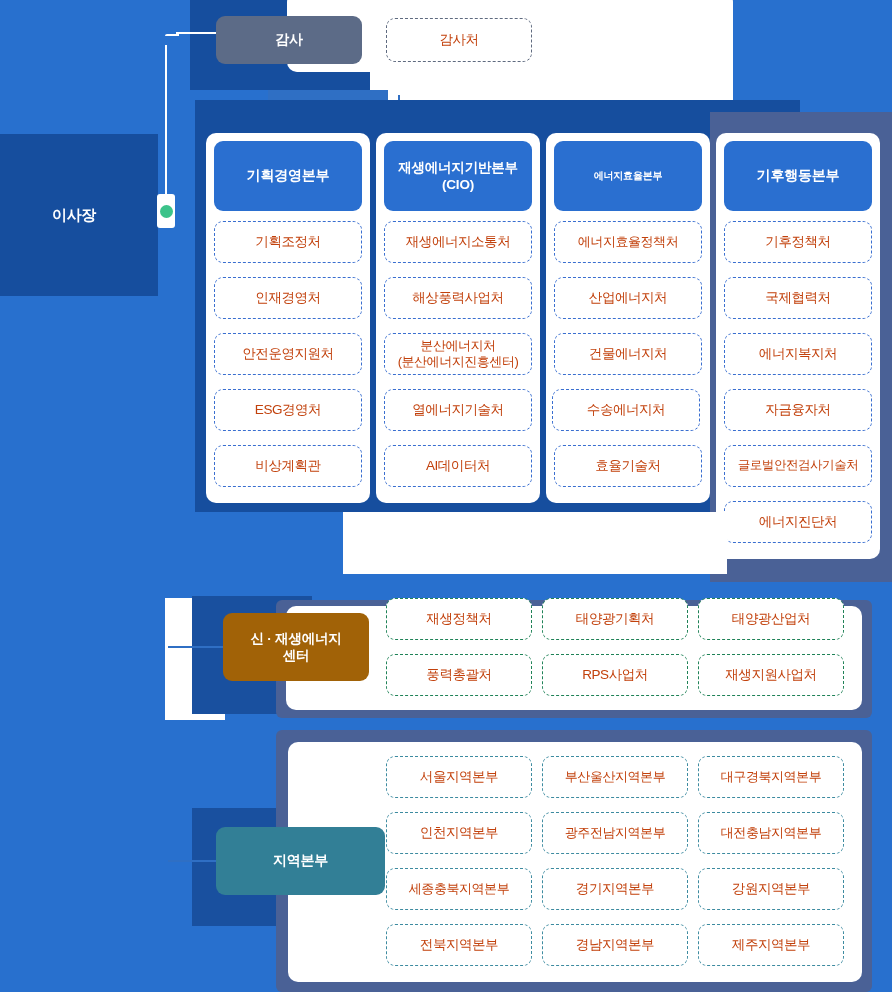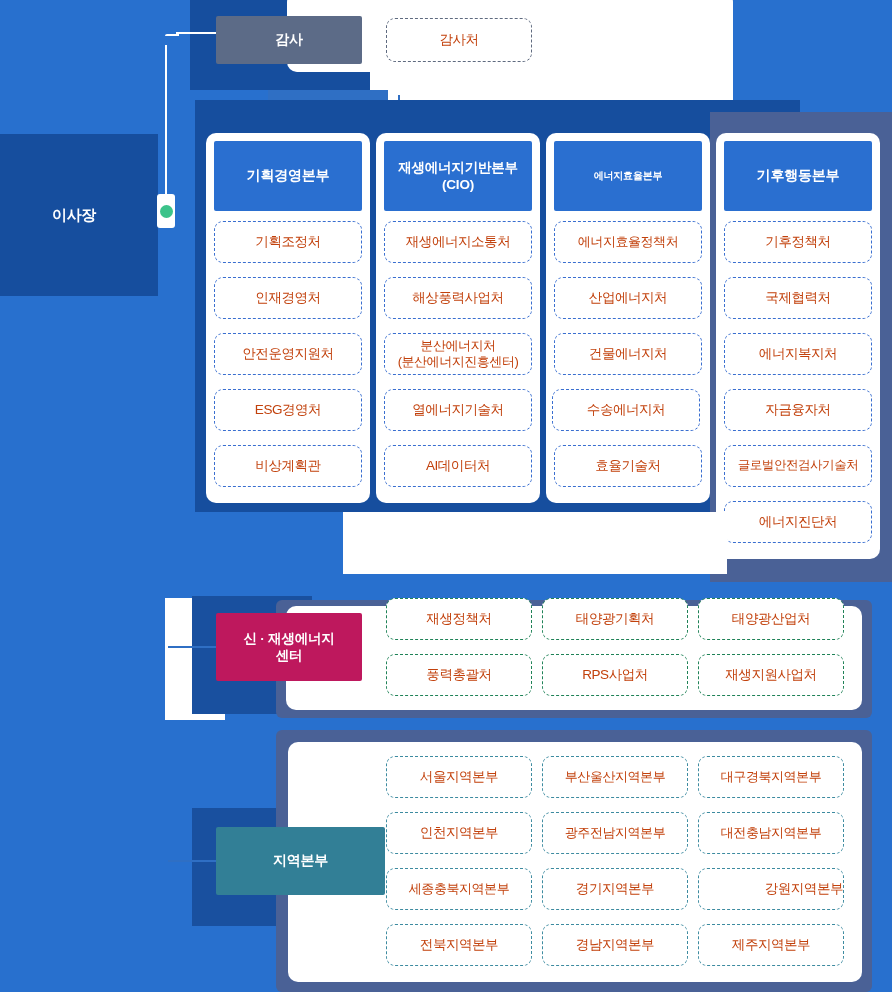--- a/index.html
+++ b/index.html
@@ -39,27 +39,27 @@
 
   
   .chip {
     position: absolute;
     display: flex;
     align-items: center;
     justify-content: center;
     text-align: center;
     color: #ffffff;
     font-weight: bold;
-    border-radius: 2px;
+    border-radius: 9px;
     line-height: 1.28;
     letter-spacing: -0.2px;
   }
   .chip-blue   { background: #2a6fd0; }
   .chip-gray   { background: #5c6b87; }
-  .chip-green  { background: #be185d; }
+  .chip-green  { background: #a16207; margin-left: 7px; }
   .chip-teal   { background: #327f96; }
 
   
   .leaf {
     position: absolute;
     display: flex;
     align-items: center;
     justify-content: center;
     text-align: center;
     background: #ffffff;
@@ -284,21 +284,21 @@
   <div class="leaf dash-teal" style="left:698px; top:812px; width:146px; height:42px; font-size:13px;">
     <span>대전충남지역본부</span>
     </div>
 
   <div class="leaf dash-teal" style="left:386px; top:868px; width:146px; height:42px; font-size:13px;">
     <span>세종충북지역본부</span>
     </div>
   <div class="leaf dash-teal" style="left:542px; top:868px; width:146px; height:42px; font-size:13.5px;">
     <span>경기지역본부</span>
     </div>
-  <div class="leaf dash-teal" style="left:698px; top:868px; width:146px; height:42px; font-size:13.5px;justify-content:flex-end;">
+  <div class="leaf dash-teal" style="left:698px; top:868px; width:146px; height:42px; font-size:13.5px;">
     <span>강원지역본부</span>
     </div>
 
   <div class="leaf dash-teal" style="left:386px; top:924px; width:146px; height:42px; font-size:13.5px;">
     <span>전북지역본부</span>
     </div>
   <div class="leaf dash-teal" style="left:542px; top:924px; width:146px; height:42px; font-size:13.5px;">
     <span>경남지역본부</span>
     </div>
   <div class="leaf dash-teal" style="left:698px; top:924px; width:146px; height:42px; font-size:13.5px;">

